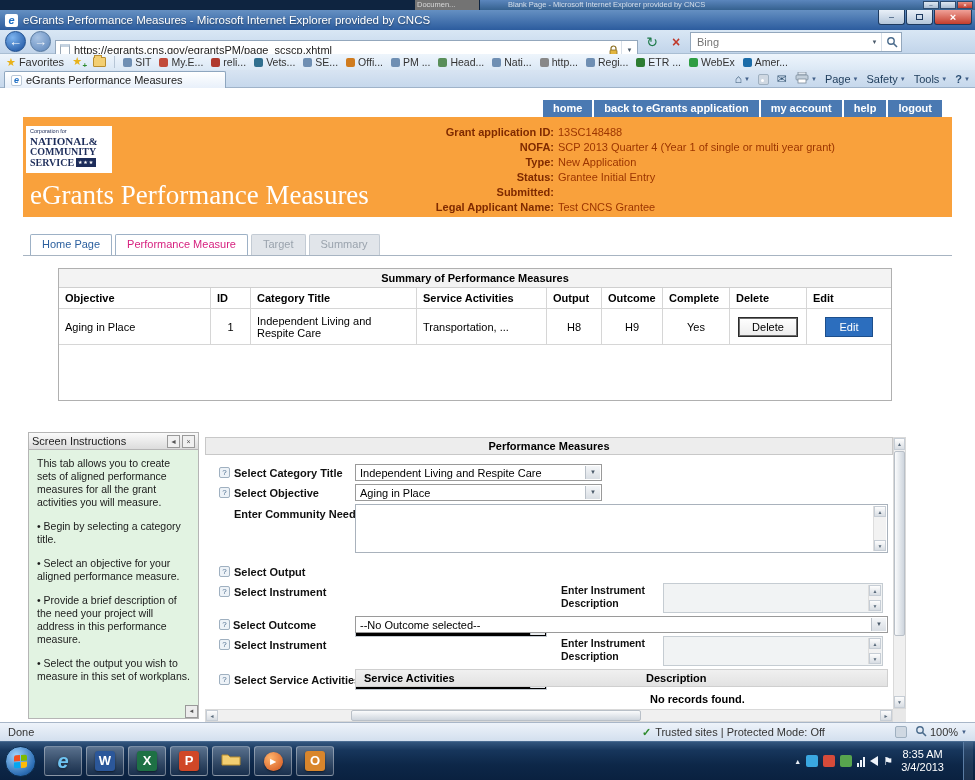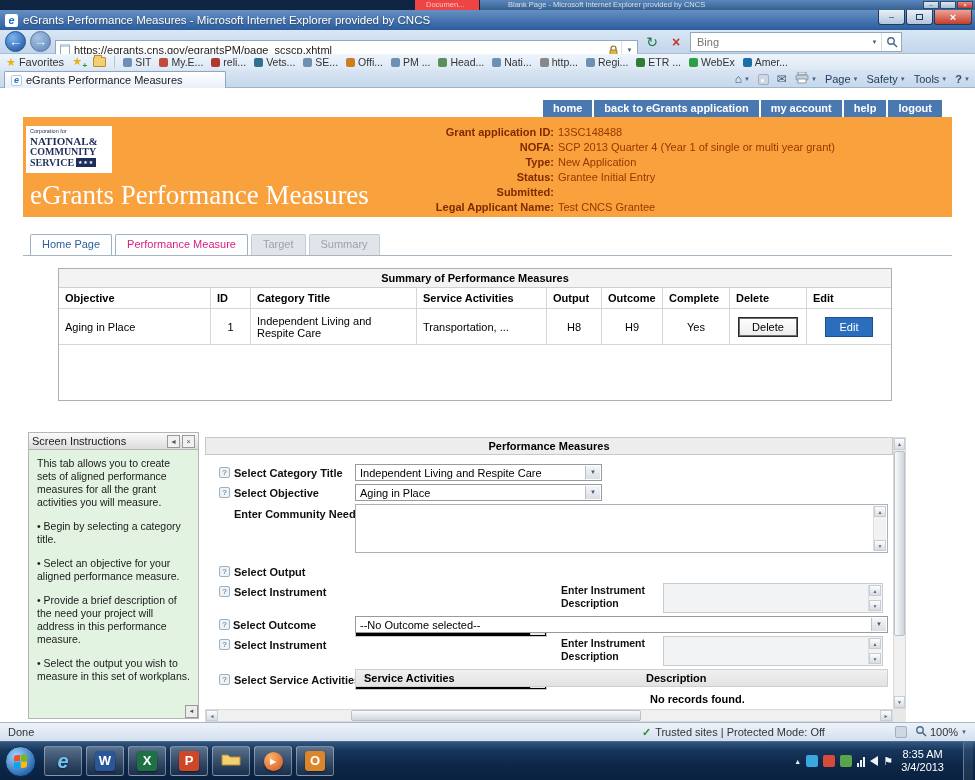--- a/index.html
+++ b/index.html
@@ -1,21 +1,21 @@
 <!DOCTYPE html>
 <html><head>
 <meta charset="utf-8">
 <style>
 *{margin:0;padding:0;box-sizing:border-box;}
 html,body{width:975px;height:780px;background:#000;}
 #root{position:relative;width:975px;height:780px;overflow:hidden;font-family:"Liberation Sans",sans-serif;background:#fff;}
 
 
 .bg-strip{position:absolute;top:0;left:0;right:0;height:10px;background:#0e2440;overflow:hidden;}
-.bg-frag-left{position:absolute;left:415px;top:0;width:64px;height:10px;background:#ef4444;color:rgba(255,255,255,.7);font-size:7.5px;line-height:10px;padding-left:11px;white-space:nowrap;overflow:hidden;}
+.bg-frag-left{position:absolute;left:415px;top:0;width:64px;height:10px;background:#737373;color:rgba(255,255,255,.7);font-size:7.5px;line-height:10px;padding-left:2px;white-space:nowrap;overflow:hidden;}
 .bg-frag-right{position:absolute;left:480px;top:0;right:0;height:10px;background:linear-gradient(#5b86bd,#35618f);color:rgba(255,255,255,.75);font-size:7.5px;line-height:10px;padding-left:28px;white-space:nowrap;overflow:hidden;}
 .bg-btns{position:absolute;right:2px;top:1px;display:flex;gap:1px;}
 .bg-btn{width:16px;height:8px;background:linear-gradient(#dfe8f2,#a9bcd2);border:1px solid #2c4a6e;font-size:6px;line-height:6px;text-align:center;color:#1c3least;color:#1c3a5f;}
 .bg-btn.close{background:linear-gradient(#e98d7f,#c0392b);color:#fff;}
 
 
 .titlebar{position:absolute;top:10px;left:0;right:0;height:20px;background:linear-gradient(180deg,#6590c2,#2c5c9e);display:flex;align-items:center;padding:0 5px;gap:5px;}
 .favicon{width:13px;height:13px;background:#fff;border-radius:2px;color:#1f6fc4;font-weight:bold;font-style:italic;font-size:11px;line-height:12px;text-align:center;}
 .win-title{color:#fff;font-size:11.5px;text-shadow:0 1px 2px rgba(0,0,0,.45);white-space:nowrap;}
 .win-btns{position:absolute;right:3px;top:0;display:flex;gap:1px;}

